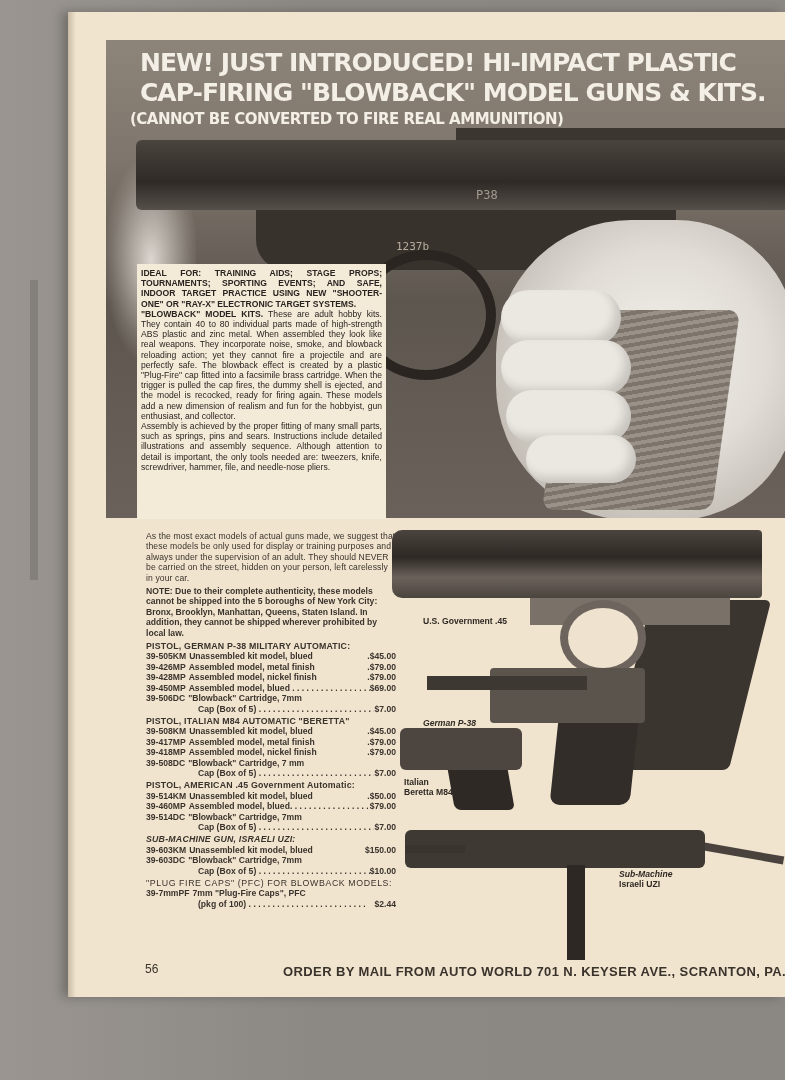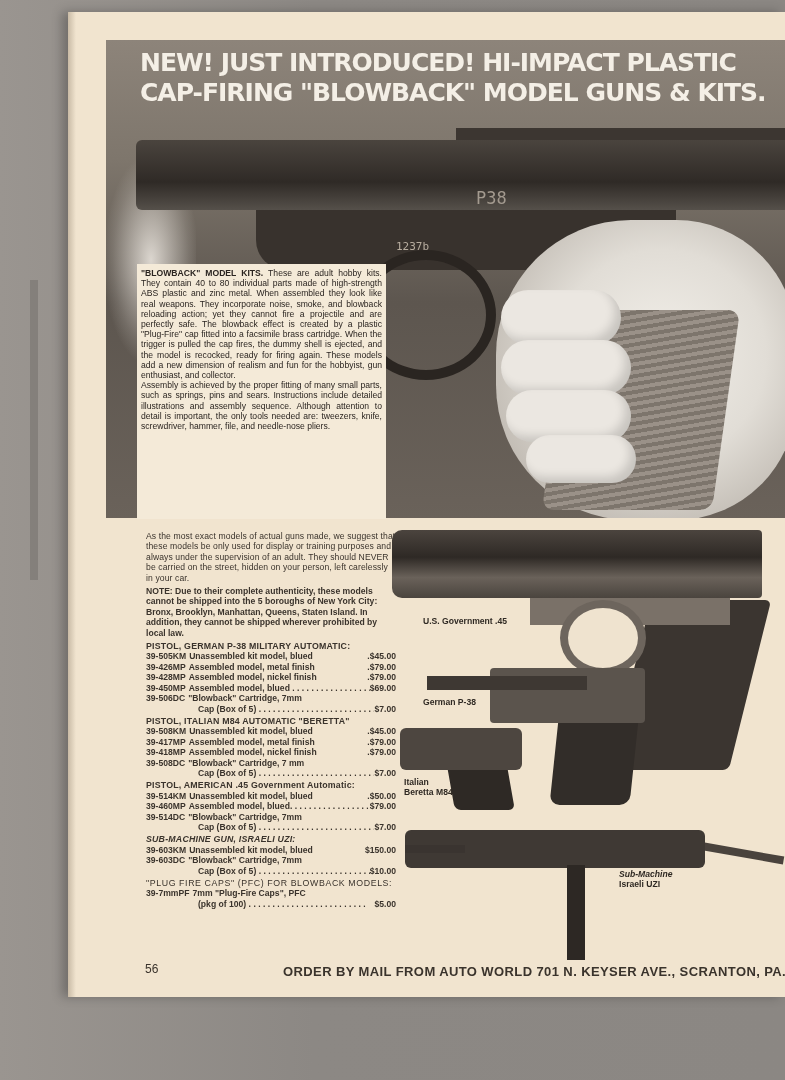--- a/index.html
+++ b/index.html
@@ -30,21 +30,21 @@
     position: absolute; left: 24px; top: 8px; right: 6px;
     color: #f4efe6; font-weight: 900; line-height: 30px;
     font-family: "DejaVu Sans", sans-serif; letter-spacing: -1px;
   }
   .headline .l1, .headline .l2 { font-size: 25px; display: block; white-space: nowrap; margin-left: 10px; }
   .headline .sub { font-size: 15px; display: block; line-height: 22px; letter-spacing: -0.5px; }
 
   
   .slide { position: absolute; left: 30px; top: 100px; width: 660px; height: 70px; background: linear-gradient(180deg,#4a443e,#2f2a26 60%,#55504a); border-radius: 6px 0 0 6px; }
   .slide-top { position: absolute; left: 350px; top: 88px; width: 330px; height: 22px; background: #3c3631; }
-  .barrel-mark { position: absolute; left: 370px; top: 148px; color: #a39a8f; font-size: 17px; font-family: "DejaVu Sans Mono", monospace; }
+  .barrel-mark { position: absolute; left: 370px; top: 148px; color: #a39a8f; font-size: 12px; font-family: "DejaVu Sans Mono", monospace; }
   .serial { position: absolute; left: 290px; top: 200px; color: #b7ad9f; font-size: 11px; font-family: "DejaVu Sans Mono", monospace; }
   .frame { position: absolute; left: 150px; top: 170px; width: 420px; height: 60px; background: #38322d; border-radius: 0 0 30px 30px; }
   .trigger-guard { position: absolute; left: 250px; top: 210px; width: 120px; height: 110px; border: 10px solid #2a2521; border-radius: 50%; }
   .grip { position: absolute; left: 450px; top: 270px; width: 170px; height: 200px; background: repeating-linear-gradient(170deg,#9a9188 0 4px,#7d756c 4px 8px); transform: skewX(-8deg); border-radius: 12px; }
   .glove { position: absolute; left: 390px; top: 180px; width: 300px; height: 300px; background: radial-gradient(ellipse at 55% 45%, #f2efe9 0%, #e1ddd6 45%, #bfb9b1 80%); border-radius: 45% 40% 40% 45%; }
   .finger { position: absolute; background: #ebe7e1; border-radius: 30px; box-shadow: inset -6px -6px 10px rgba(0,0,0,.15); }
   .smoke { position: absolute; left: 0; top: 120px; width: 90px; height: 200px; background: radial-gradient(ellipse, rgba(240,235,228,.85), rgba(200,195,188,.2) 60%, transparent 75%); }
 
   
   .inset {
@@ -117,24 +117,26 @@
   <div class="glove"></div>
   <div class="grip"></div>
   <div class="finger" style="left:395px;top:250px;width:120px;height:55px;"></div>
   <div class="finger" style="left:395px;top:300px;width:130px;height:55px;"></div>
   <div class="finger" style="left:400px;top:350px;width:125px;height:52px;"></div>
   <div class="finger" style="left:420px;top:395px;width:110px;height:48px;"></div>
 
   <div class="headline">
     <span class="l1">NEW! JUST INTRODUCED! HI-IMPACT PLASTIC</span>
     <span class="l2">CAP-FIRING "BLOWBACK" MODEL GUNS &amp; KITS.</span>
+    <span class="sub">(CANNOT BE CONVERTED TO FIRE REAL AMMUNITION)</span>
   </div>
 </div>
 
 <div class="inset">
+  <p class="bold">IDEAL FOR: TRAINING AIDS; STAGE PROPS; TOURNAMENTS; SPORTING EVENTS; AND SAFE, INDOOR TARGET PRACTICE USING NEW "SHOOTER-ONE" OR "RAY-X" ELECTRONIC TARGET SYSTEMS.</p>
   <p><span class="bold">"BLOWBACK" MODEL KITS.</span><span> These are adult hobby kits. They contain 40 to 80 individual parts made of high-strength ABS plastic and zinc metal. When assembled they look like real weapons. They incorporate noise, smoke, and blowback reloading action; yet they cannot fire a projectile and are perfectly safe. The blowback effect is created by a plastic "Plug-Fire" cap fitted into a facsimile brass cartridge. When the trigger is pulled the cap fires, the dummy shell is ejected, and the model is recocked, ready for firing again. These models add a new dimension of realism and fun for the hobbyist, gun enthusiast, and collector.</span></p>
   <p>Assembly is achieved by the proper fitting of many small parts, such as springs, pins and sears. Instructions include detailed illustrations and assembly sequence. Although attention to detail is important, the only tools needed are: tweezers, knife, screwdriver, hammer, file, and needle-nose pliers.</p>
 </div>
 
 <div class="col-left">
   <p class="warn">As the most exact models of actual guns made, we suggest that these models be only used for display or training purposes and always under the supervision of an adult. They should NEVER be carried on the street, hidden on your person, left carelessly in your car.</p>
   <p class="note">NOTE: Due to their complete authenticity, these models cannot be shipped into the 5 boroughs of New York City: Bronx, Brooklyn, Manhattan, Queens, Staten Island. In addition, they cannot be shipped wherever prohibited by local law.</p>
 
   <div class="section">
     <div class="sec-title">PISTOL, GERMAN P-38 MILITARY AUTOMATIC:</div>
@@ -240,35 +242,35 @@
 
   <div class="section">
     <div class="sec-title" style="font-weight:400;letter-spacing:.6px;">"PLUG FIRE CAPS" (PFC) FOR BLOWBACK MODELS:</div>
     <div class="row nodots">
         <span class="code">39-7mmPF</span>
         <span class="desc">7mm "Plug-Fire Caps", PFC</span>
         <span class="price"></span>
       </div>
     <div class="row cont">
         <span class="desc">(pkg of 100)</span>
-        <span class="price">$5.00</span>
+        <span class="price">$2.44</span>
       </div>
   </div>
 </div>
 
 <div class="gun g45-grip"></div>
 <div class="gun g45-frame"></div>
 <div class="gun g45-tg"></div>
 <div class="gun g45-slide"></div>
 <div class="cap" style="left:423px;top:616px;">U.S. Government .45</div>
 
 <div class="gun p38-grip"></div>
 <div class="gun p38-body"></div>
 <div class="gun p38-barrel"></div>
-<div class="cap" style="left:423px;top:697px;">German P-38</div>
+<div class="cap" style="left:423px;top:718px;font-style:italic;">German P-38</div>
 
 <div class="gun ber-grip"></div>
 <div class="gun ber-body"></div>
 <div class="cap" style="left:404px;top:777px;line-height:10px;">
   <div>Italian</div>
   <div>Beretta M84</div>
 </div>
 
 <div class="gun uzi-stock"></div>
 <div class="gun uzi-body"></div>

